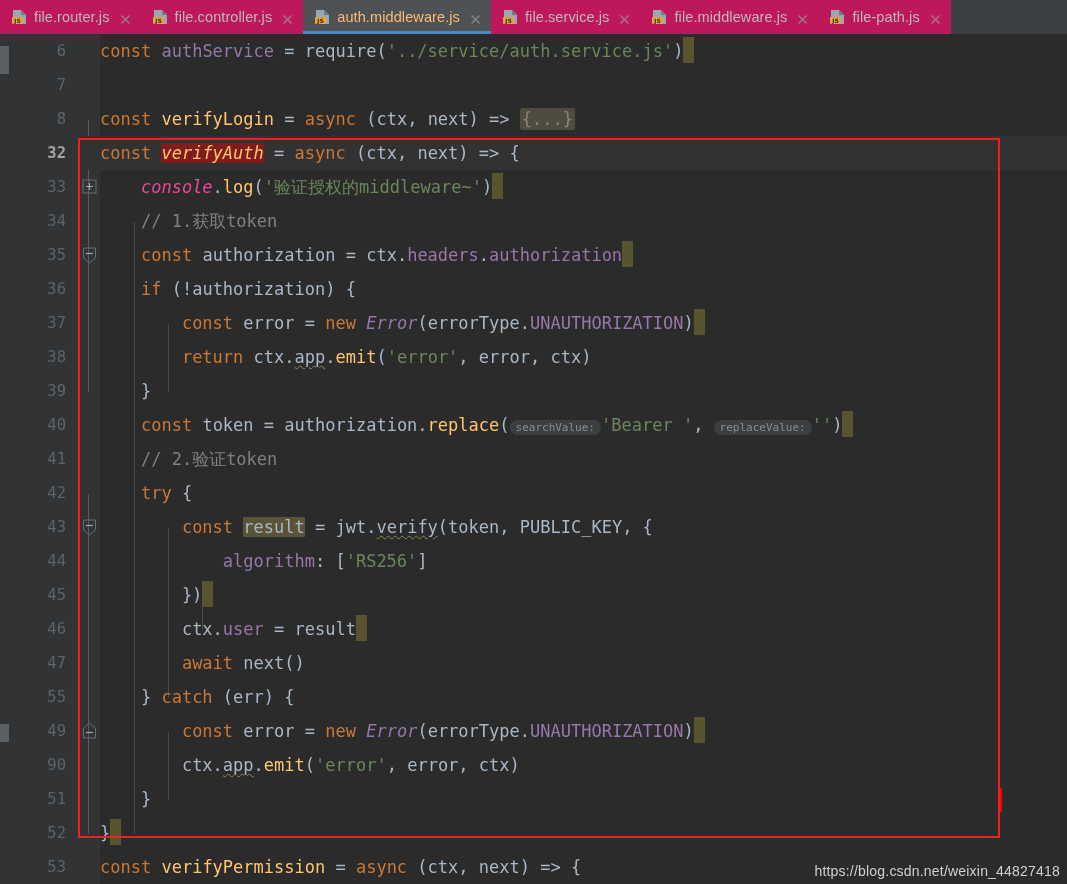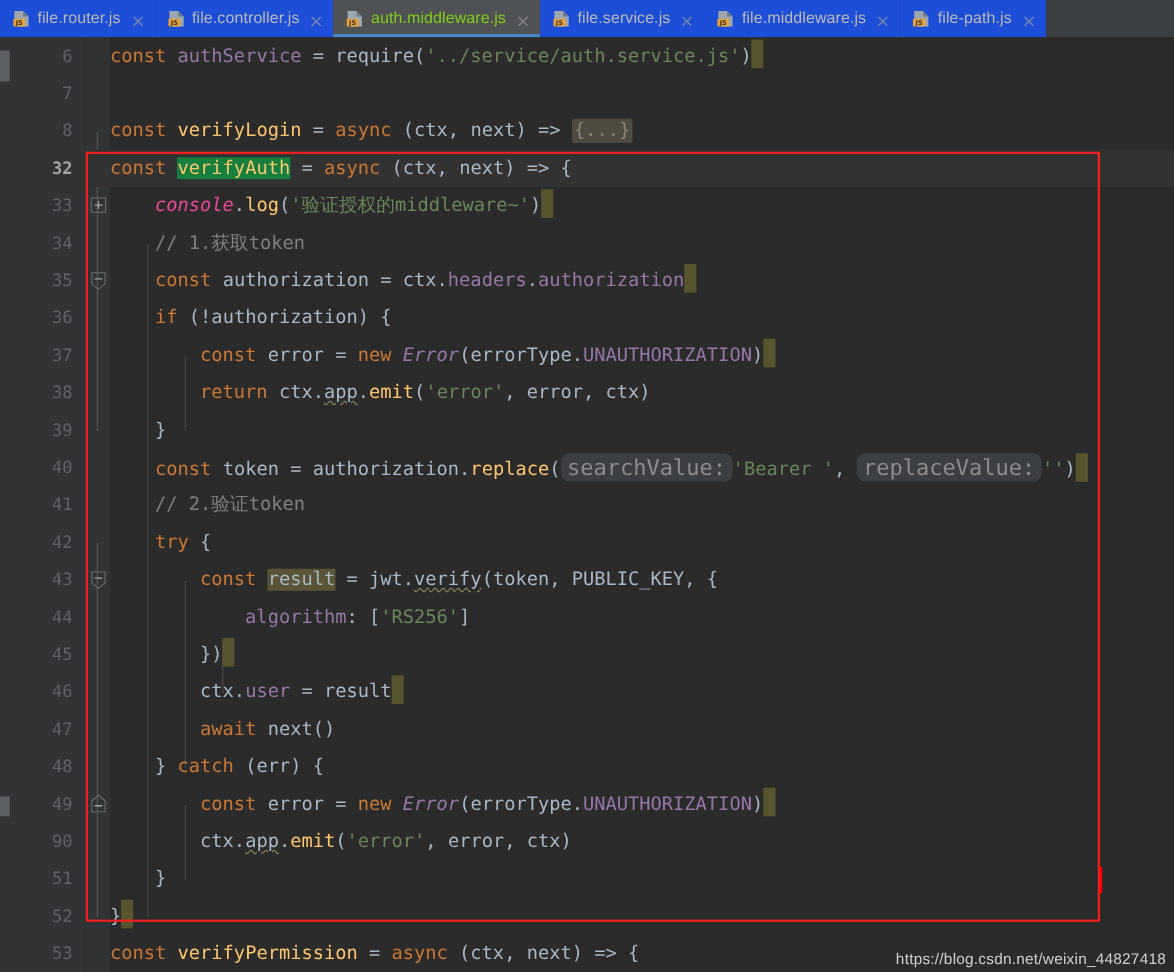--- a/index.html
+++ b/index.html
@@ -26,21 +26,21 @@
     display: flex;
     align-items: stretch;
     overflow: hidden;
     border-bottom: 1px solid #323232;
   }
   .tab {
     display: flex;
     align-items: center;
     padding: 0 9px 0 12px;
     position: relative;
-    background: #1d4ed8;
+    background: #be185d;
     flex: 0 0 auto;
     cursor: default;
   }
   .tab.active {
     background: #4e5254;
   }
   .tab.active::after {
     content: "";
     position: absolute;
     left: 0; right: 0; bottom: 0;
@@ -53,21 +53,21 @@
     flex: 0 0 auto;
     margin-right: 7px;
   }
   .tab-label {
     font-family: "Liberation Sans", sans-serif;
     font-size: 14.5px;
     color: #bbbbbb;
     white-space: nowrap;
     letter-spacing: 0.1px;
   }
-  .tab.active .tab-label { color: #84cc16; }
+  .tab.active .tab-label { color: #fdba74; }
   .tab-close {
     margin-left: 9px;
     width: 13px; height: 13px;
     flex: 0 0 auto;
     opacity: .75;
   }
 
   
   .editor {
     position: absolute;
@@ -142,37 +142,37 @@
   .kw    { color: #cc7832; }        
   .fn    { color: #ffc66d; }        
   .str   { color: #6a8759; }        
   .cmt   { color: #808080; }
   .field { color: #9876aa; }        
   .cls   { color: #a9b7c6; }
   .italicpurple { color: #ec4899; font-style: italic; }
   .err-cls { color: #a9b7c6; font-style: italic; }
 
   
-  .hl-ident { background: #15803d; border-radius: 1px; }
+  .hl-ident { background: #7f1d1d; border-radius: 1px; font-style: italic; }
   .hl-ident2 { background: #5b5338; border-radius: 1px; }
 
   
   .fold-ph {
     background: #4f4b41;
     color: #8a8673;
     border-radius: 2px;
     padding: 1px 2px;
   }
   
   .hint {
     background: #3b3f41;
     color: #8c8c8c;
     border-radius: 8px;
     padding: 1px 6px;
-    font-size: 20px;
+    font-size: 11px;
     font-family: "DejaVu Sans Mono", monospace;
   }
   
   .eolmark {
     display: inline-block;
     width: 11px; height: 26px;
     background: #58552e;
     vertical-align: -6px;
   }
   
@@ -478,21 +478,21 @@
       <div class="lnum">46</div>
       <div class="code">        <span class="cls">ctx</span>.<span class="field">user</span> = <span class="cls">result</span><span class="eolmark"></span></div>
     </div>
 
     <div class="row" style="top:612px;">
       <div class="lnum">47</div>
       <div class="code">        <span class="kw">await</span> <span class="cls">next</span>()</div>
     </div>
 
     <div class="row" style="top:646px;">
-      <div class="lnum">48</div>
+      <div class="lnum">55</div>
 
       <div class="code">    } <span class="kw">catch</span> (<span class="cls">err</span>) {</div>
     </div>
 
     <div class="row" style="top:680px;">
       <div class="lnum">49</div>
       <div class="code">        <span class="kw">const</span> <span class="cls">error</span> = <span class="kw">new</span> <span class="err-cls" style="color:#9876aa">Error</span>(<span class="cls">errorType</span>.<span class="field">UNAUTHORIZATION</span>)<span class="eolmark"></span></div>
     </div>
 
     <div class="row" style="top:714px;">

